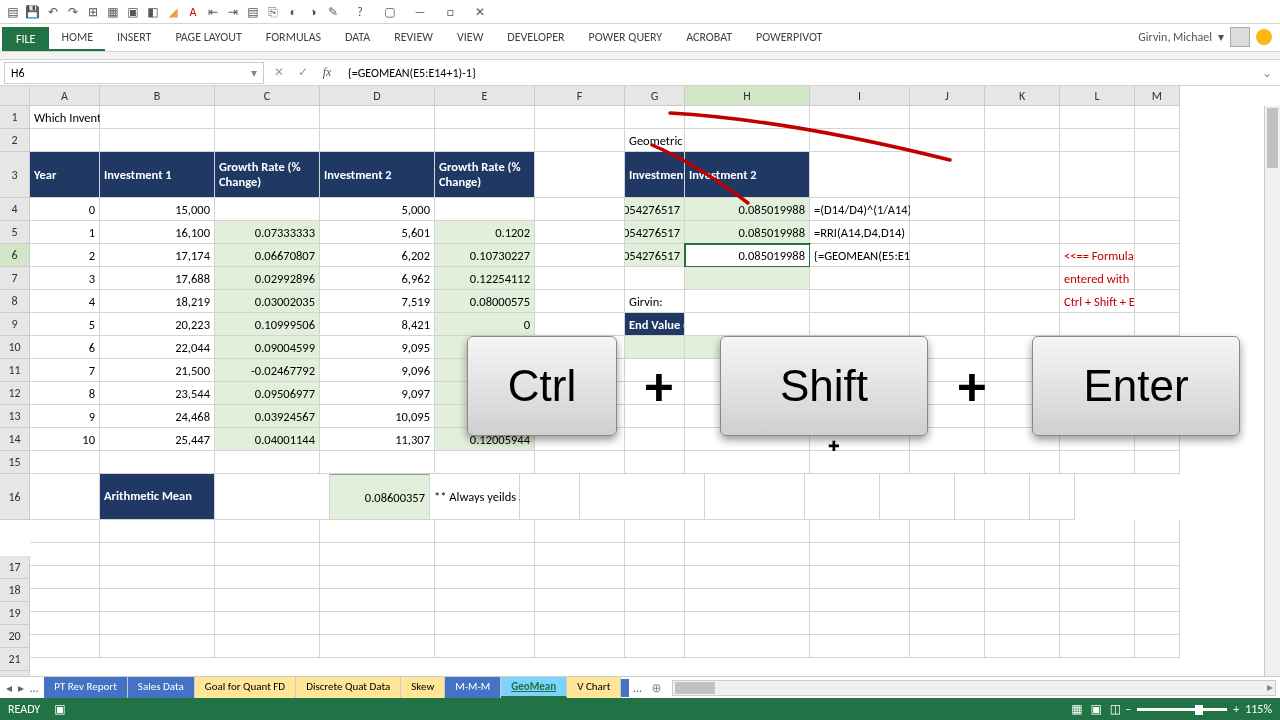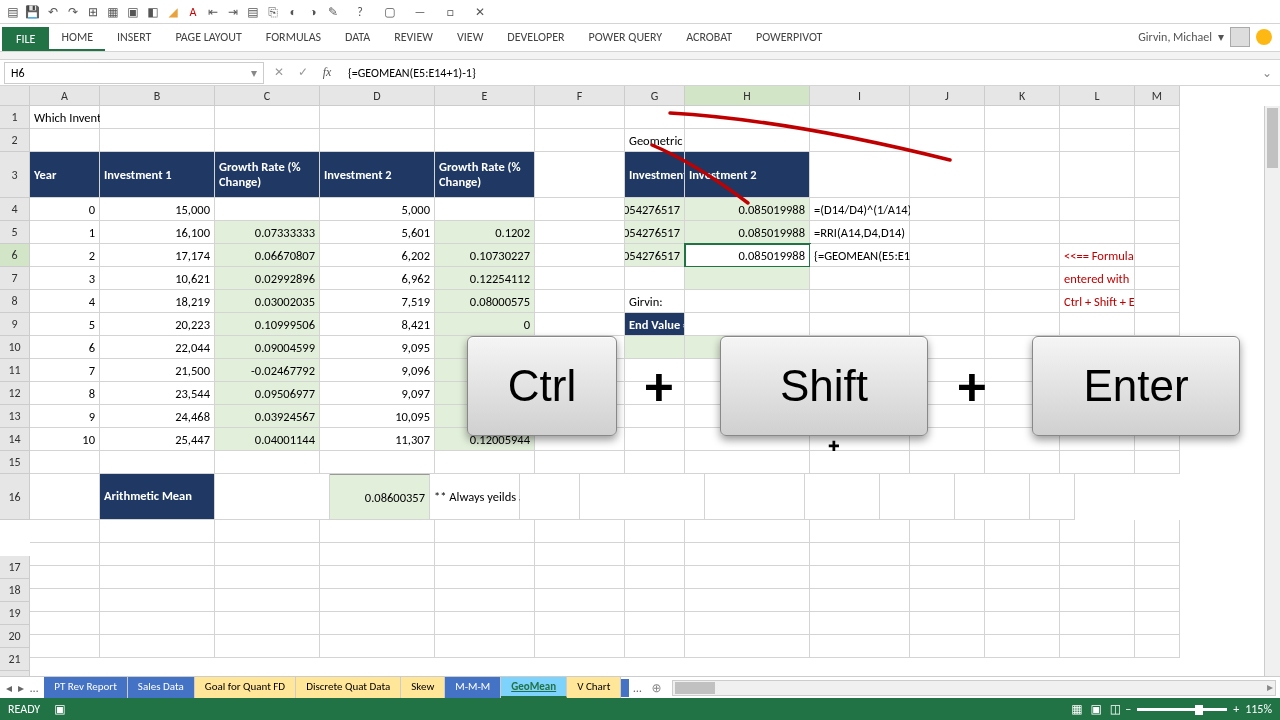--- a/index.html
+++ b/index.html
@@ -260,21 +260,21 @@
         <div class="cell lgreen r" style="width: 60px; height: 23px;">0.054276517</div>
         <div class="cell lgreen sel r" style="width: 125px; height: 23px;">0.085019988</div>
         <div class="cell" style="width: 100px; height: 23px; overflow: visible;">{=GEOMEAN(E5:E14+1)-1}</div>
         <div class="cell" style="width: 75px; height: 23px;"></div>
         <div class="cell" style="width: 75px; height: 23px;"></div>
         <div class="cell red" style="width: 75px; height: 23px;">&lt;&lt;== Formula</div>
         <div class="cell" style="width: 45px; height: 23px;"></div>
       </div>
       <div class="row" style="height: 23px;">
         <div class="cell r" style="width: 70px; height: 23px;">3</div>
-        <div class="cell r" style="width: 115px; height: 23px;">10,621</div>
+        <div class="cell r" style="width: 115px; height: 23px;">17,688</div>
         <div class="cell lgreen r" style="width: 105px; height: 23px;">0.02992896</div>
         <div class="cell r" style="width: 115px; height: 23px;">6,962</div>
         <div class="cell lgreen r" style="width: 100px; height: 23px;">0.12254112</div>
         <div class="cell" style="width: 90px; height: 23px;"></div>
         <div class="cell" style="width: 60px; height: 23px;"></div>
         <div class="cell lgreen" style="width: 125px; height: 23px;"></div>
         <div class="cell" style="width: 100px; height: 23px;"></div>
         <div class="cell" style="width: 75px; height: 23px;"></div>
         <div class="cell" style="width: 75px; height: 23px;"></div>
         <div class="cell red" style="width: 75px; height: 23px;">entered with</div>

